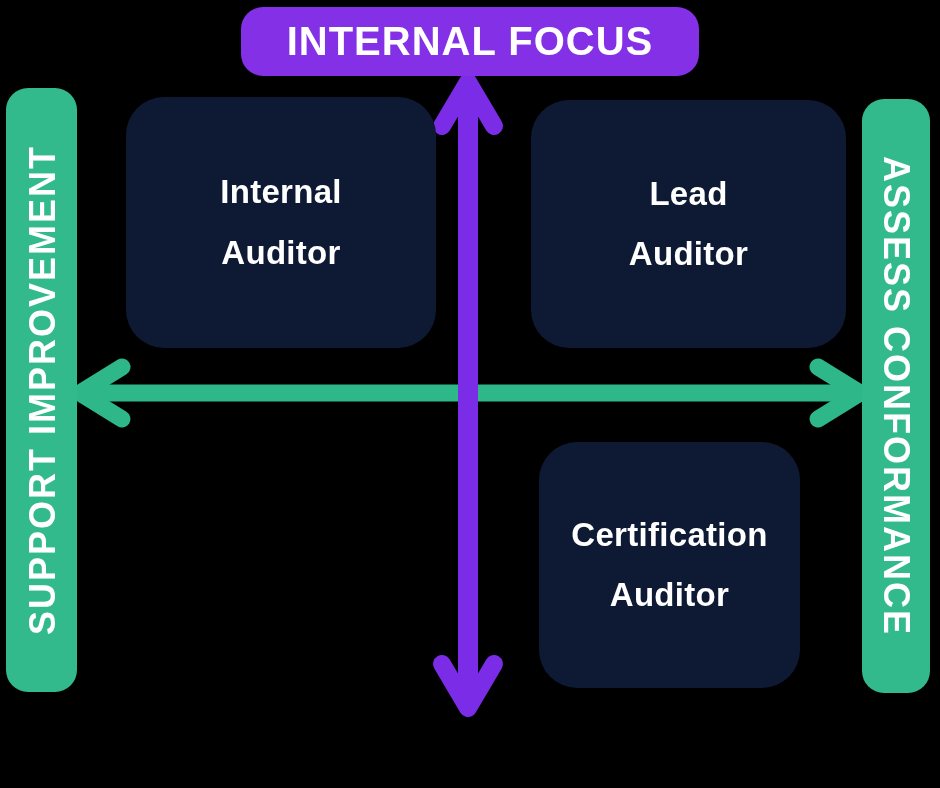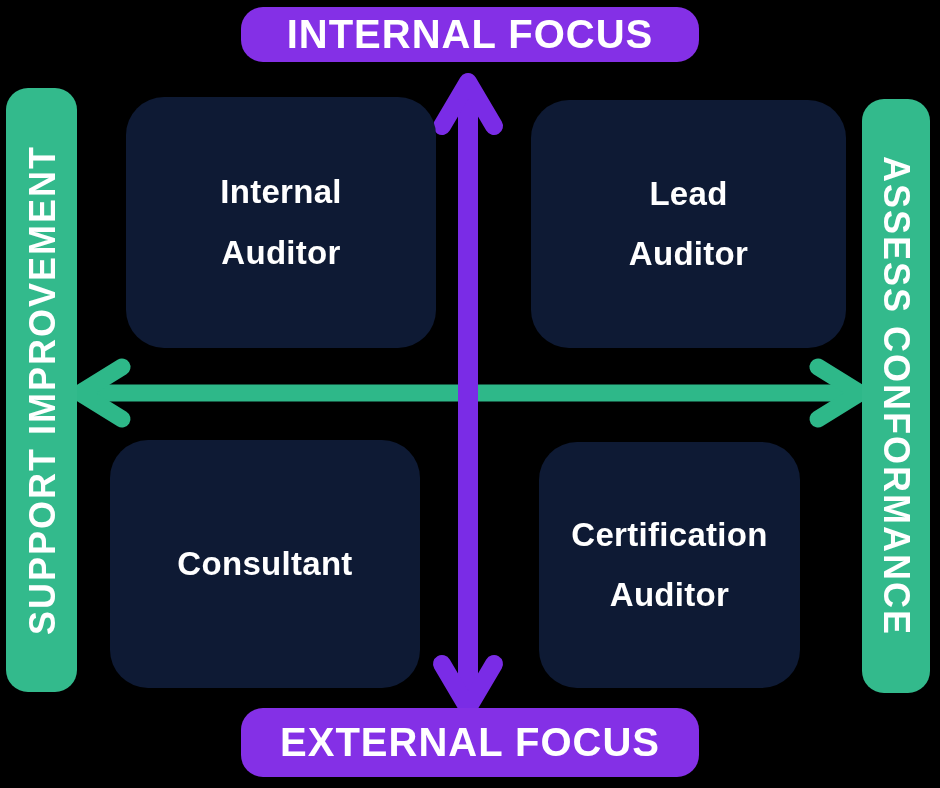--- a/index.html
+++ b/index.html
@@ -23,21 +23,21 @@
     position:absolute; display:flex; align-items:center; justify-content:center;
     color:#ffffff; font-weight:700; border-radius:22px;
   }
   .axis-h { background:#8430e6; font-size:40px; letter-spacing:1px; white-space:nowrap; }
   .axis-v { background:#33ba8c; }
   .axis-v .inner {
     position:absolute; left:50%; top:50%;
     display:flex; align-items:center; justify-content:center;
     font-size:36px; font-weight:700; letter-spacing:2px; white-space:nowrap;
   }
-  #label-top    { left:241px; top:7px;   width:458px; height:55px;text-align:right; }
+  #label-top    { left:241px; top:7px;   width:458px; height:69px;text-align:right; }
   #label-bottom { left:241px; top:708px; width:458px; height:69px; }
   #label-left   { left:6px;   top:88px;  width:71px;  height:604px; }
   #label-right  { left:862px; top:99px;  width:68px;  height:594px; }
   #label-left .inner  { width:604px; height:71px; transform:translate(-50%,-50%) rotate(-90deg); }
   #label-right .inner { width:594px; height:68px; transform:translate(-50%,-50%) rotate(90deg); }
 
   #box-tl { left:126px; top:97px;  width:310px; height:251px; }
   #box-tr { left:523px; top:100px; width:315px; height:248px;margin-left:8px; }
   #box-bl { left:110px; top:440px; width:310px; height:248px; }
   #box-br { left:523px; top:442px; width:261px; height:246px;margin-left:16px; }
@@ -61,33 +61,27 @@
   </svg>
 
   <div class="box" id="box-tl">
     <div class="qlabel">Internal
 Auditor</div>
   </div>
   <div class="box" id="box-tr">
     <div class="qlabel">Lead
 Auditor</div>
   </div>
-  <div class="box" id="box-bl">
-    <div class="qlabel">Consultant</div>
-  </div>
   <div class="box" id="box-br">
     <div class="qlabel">Certification
 Auditor</div>
   </div>
 
   <div class="axis-label axis-h" id="label-top">
     <span>INTERNAL FOCUS</span>
-  </div>
-  <div class="axis-label axis-h" id="label-bottom">
-    <span>EXTERNAL FOCUS</span>
   </div>
   <div class="axis-label axis-v" id="label-left">
     <div class="inner">SUPPORT IMPROVEMENT</div>
   </div>
   <div class="axis-label axis-v" id="label-right">
     <div class="inner">ASSESS CONFORMANCE</div>
   </div>
 
 </div>
 

